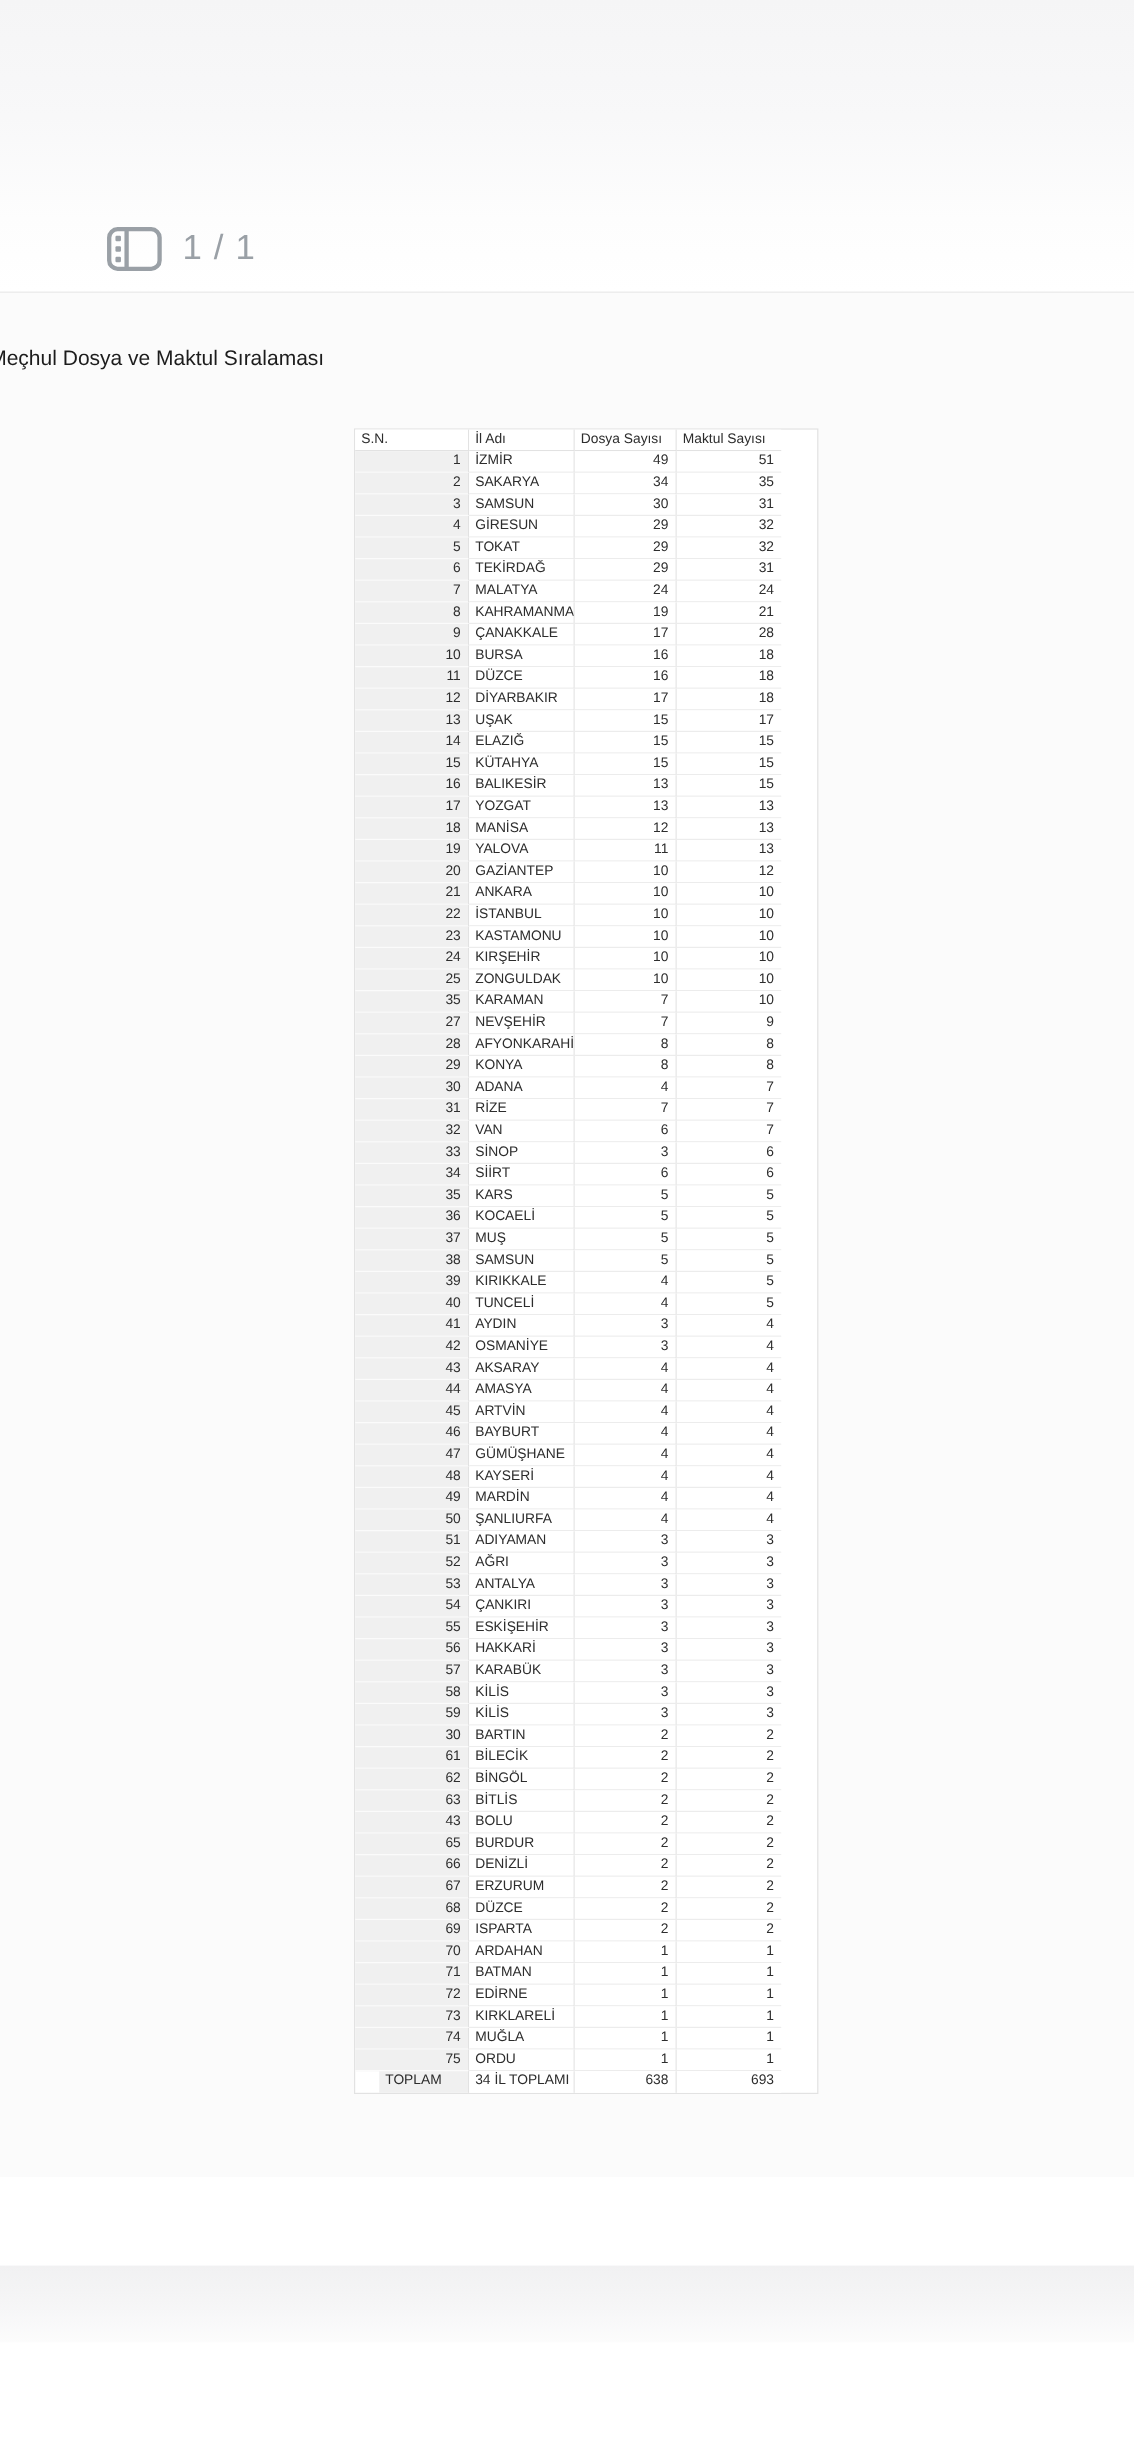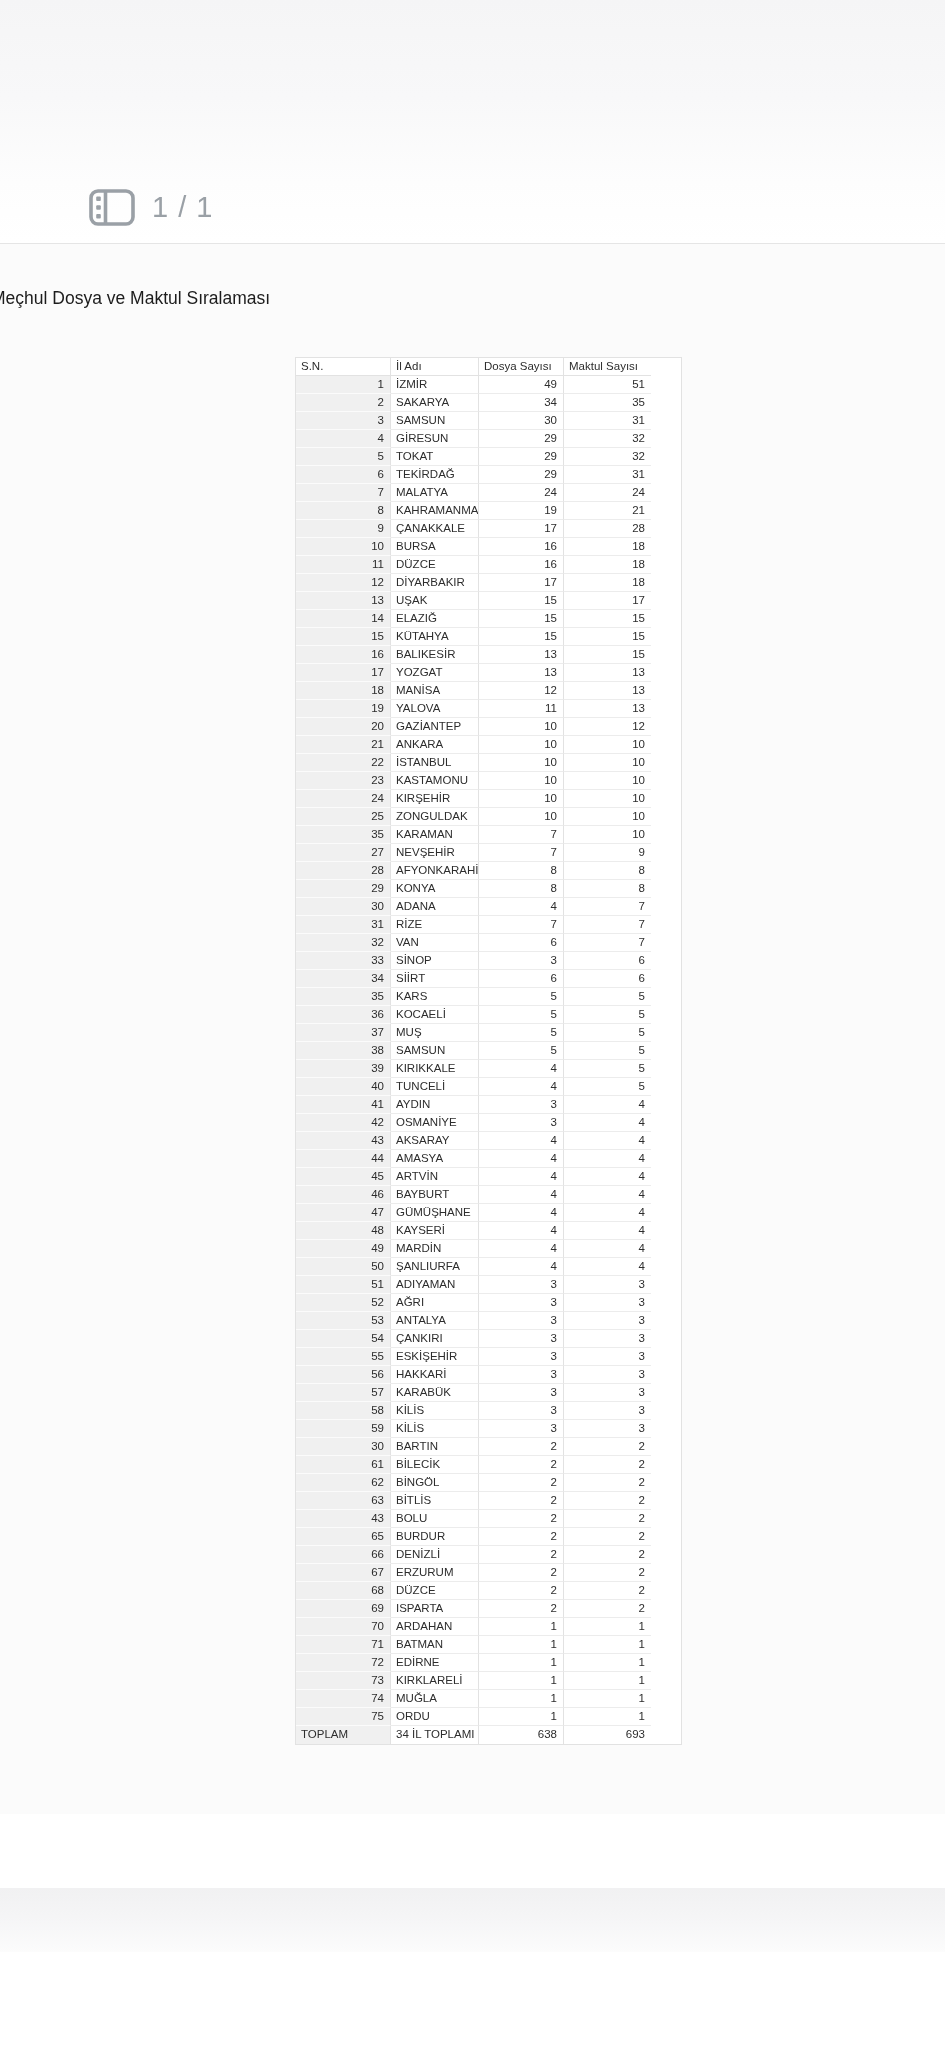--- a/index.html
+++ b/index.html
@@ -40,21 +40,21 @@
     overflow:hidden;white-space:nowrap;border-right:1px solid #e2e2e2;
     border-bottom:1px solid #ececec;background:#ffffff;
   }
   .t-cell:last-child{border-right:none;}
   .t-row:last-child .t-cell{border-bottom:none;}
   .c-sn{background:#f0f0f0;border-bottom:1px solid #fbfbfb;text-align:right;padding-right:6px;}
   .c-city{text-align:left;padding-left:5px;}
   .c-num{text-align:right;padding-right:6px;}
   .t-head .t-cell{background:#ffffff;text-align:left;padding-left:5px;padding-right:0;
     border-bottom:1px solid #e2e2e2;color:#2d2d2d;}
-  .t-total .c-sn{text-align:left;padding-left:5px;}
+  .t-total .c-sn{text-align:left;padding-left:5px;margin-left:20px;}
   
   .below-page{position:absolute;left:0;top:1814px;width:100%;height:234px;background:#ffffff;}
   .page-gap-band{
     position:absolute;left:0;top:74px;width:100%;height:64px;
     background:linear-gradient(180deg,#f1f1f2 0%,#f6f6f7 55%,#fcfcfc 100%);
   }
 </style>
 </head>
 <body>
 

